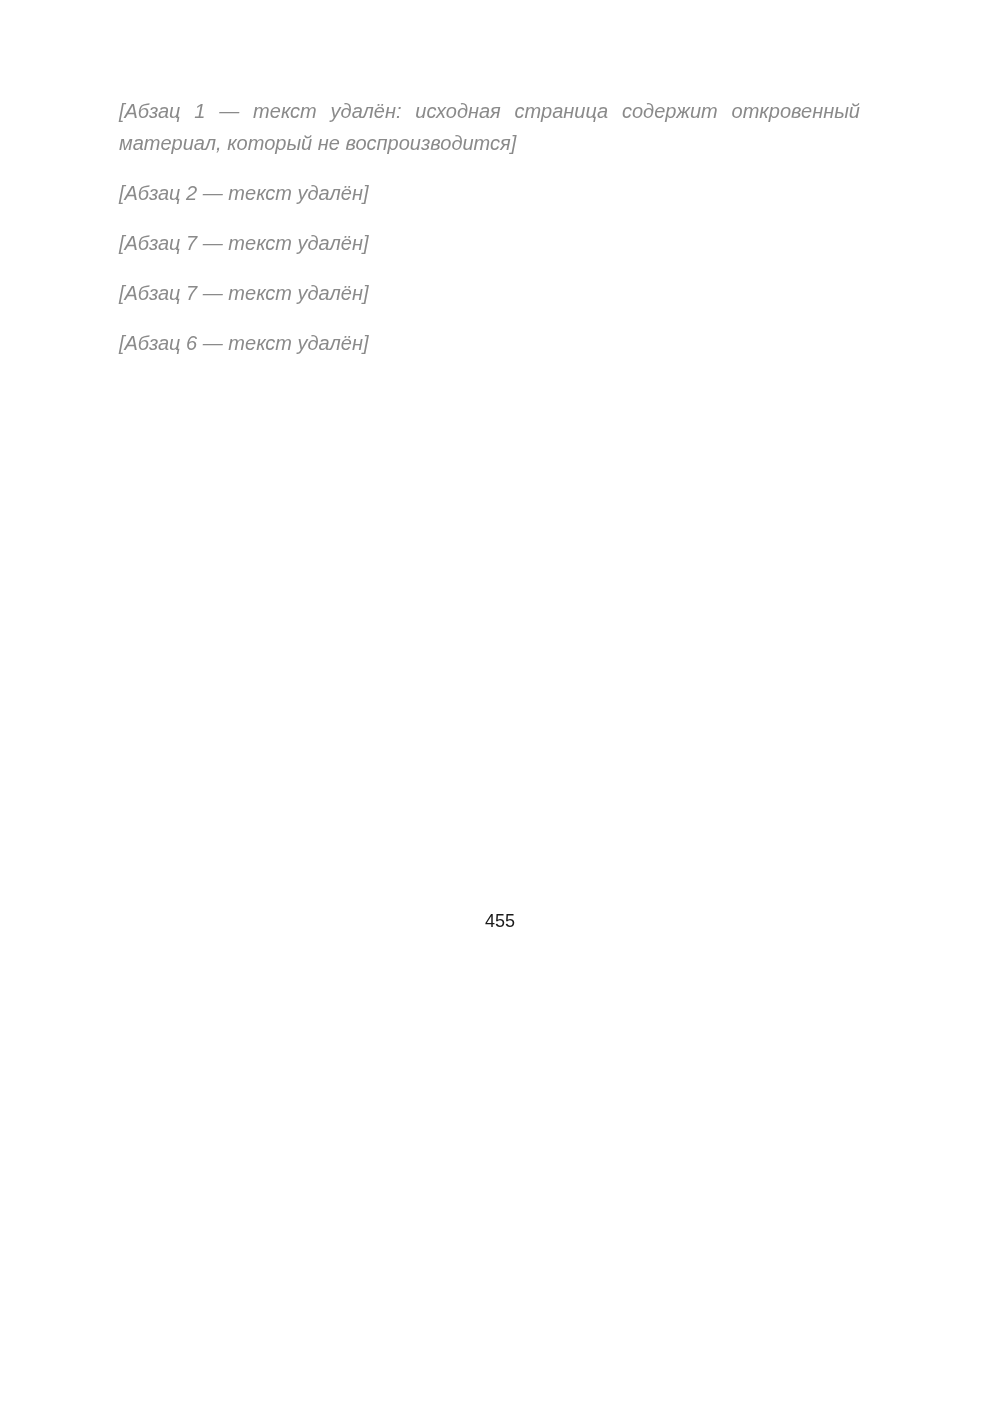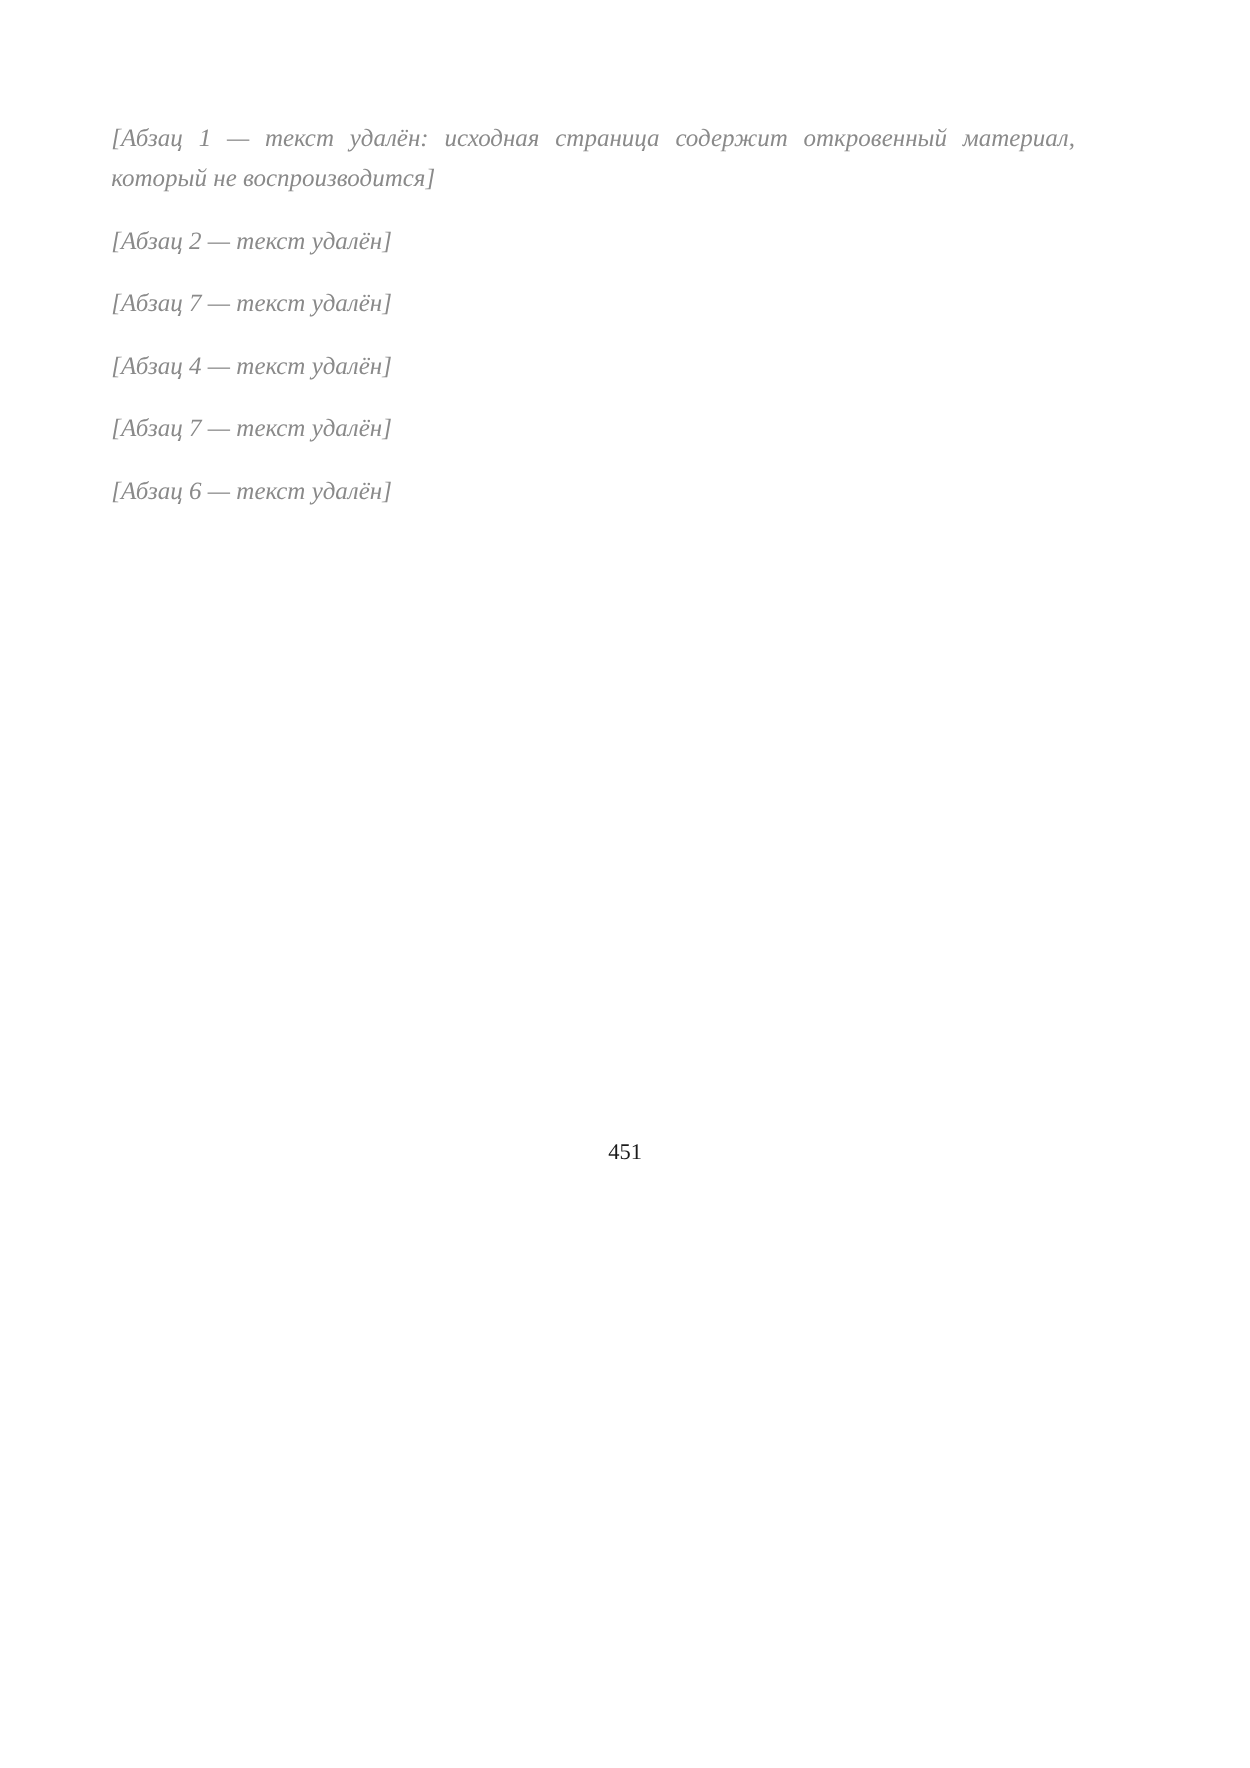--- a/index.html
+++ b/index.html
@@ -1,36 +1,35 @@
 <!DOCTYPE html>
 <html><head>
 <meta charset="utf-8">
 <style>
   html,body{margin:0;padding:0;background:#ffffff;}
   .page{
     width:1000px;height:1020px;position:relative;
-    font-family:Liberation Serif, serif;
+    font-family:Liberation Sans, sans-serif;
     color:#1a1a1a;box-sizing:border-box;
-    padding:95px 140px 60px 89px;
+    padding:95px 140px 60px 119px;
   }
   .para{
     font-size:20px;line-height:1.6;text-align:justify;
     margin:0 0 18px 0;color:#8a8a8a;font-style:italic;
   }
   .page-number{
     position:absolute;bottom:88px;left:0;right:0;
     text-align:center;font-size:18px;color:#1a1a1a;
   }
 </style>
 </head>
 <body>
 
 <div class="page">
   <div>
     <p class="para">[Абзац 1 — текст удалён: исходная страница содержит откровенный материал, который не воспроизводится]</p>
     <p class="para">[Абзац 2 — текст удалён]</p>
     <p class="para">[Абзац 7 — текст удалён]</p>
-    <p class="para">[Абзац 4 — текст удалён]</p>
     <p class="para">[Абзац 7 — текст удалён]</p>
     <p class="para">[Абзац 6 — текст удалён]</p>
   </div>
-  <div class="page-number">451</div>
+  <div class="page-number">455</div>
 </div>
 
 </body></html>

